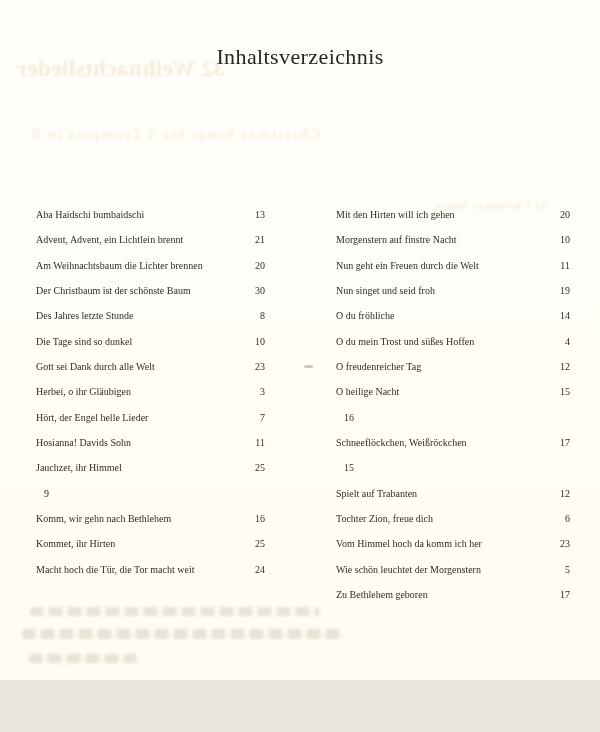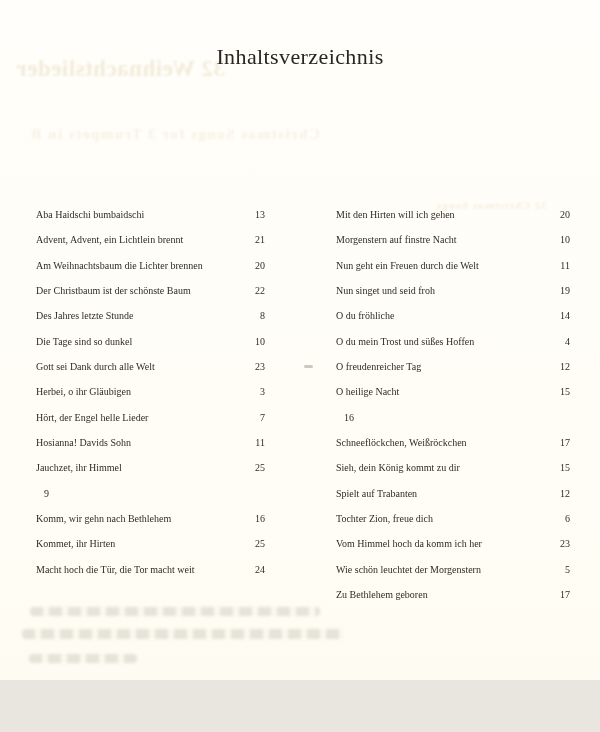--- a/index.html
+++ b/index.html
@@ -98,21 +98,21 @@
         <div class="row">
           <span class="song">Advent, Advent, ein Lichtlein brennt</span>
           <span class="num">21</span>
         </div>
         <div class="row">
           <span class="song">Am Weihnachtsbaum die Lichter brennen</span>
           <span class="num">20</span>
         </div>
         <div class="row">
           <span class="song">Der Christbaum ist der schönste Baum</span>
-          <span class="num">22</span>
+          <span class="num">30</span>
         </div>
         <div class="row">
           <span class="song">Des Jahres letzte Stunde</span>
           <span class="num">8</span>
         </div>
         <div class="row">
           <span class="song">Die Tage sind so dunkel</span>
           <span class="num">10</span>
         </div>
         <div class="row">
@@ -185,21 +185,20 @@
           <span class="num">15</span>
         </div>
         <div class="row">
           <span class="num">16</span>
         </div>
         <div class="row">
           <span class="song">Schneeflöckchen, Weißröckchen</span>
           <span class="num">17</span>
         </div>
         <div class="row">
-          <span class="song">Sieh, dein König kommt zu dir</span>
           <span class="num">15</span>
         </div>
         <div class="row">
           <span class="song">Spielt auf Trabanten</span>
           <span class="num">12</span>
         </div>
         <div class="row">
           <span class="song">Tochter Zion, freue dich</span>
           <span class="num">6</span>
         </div>

